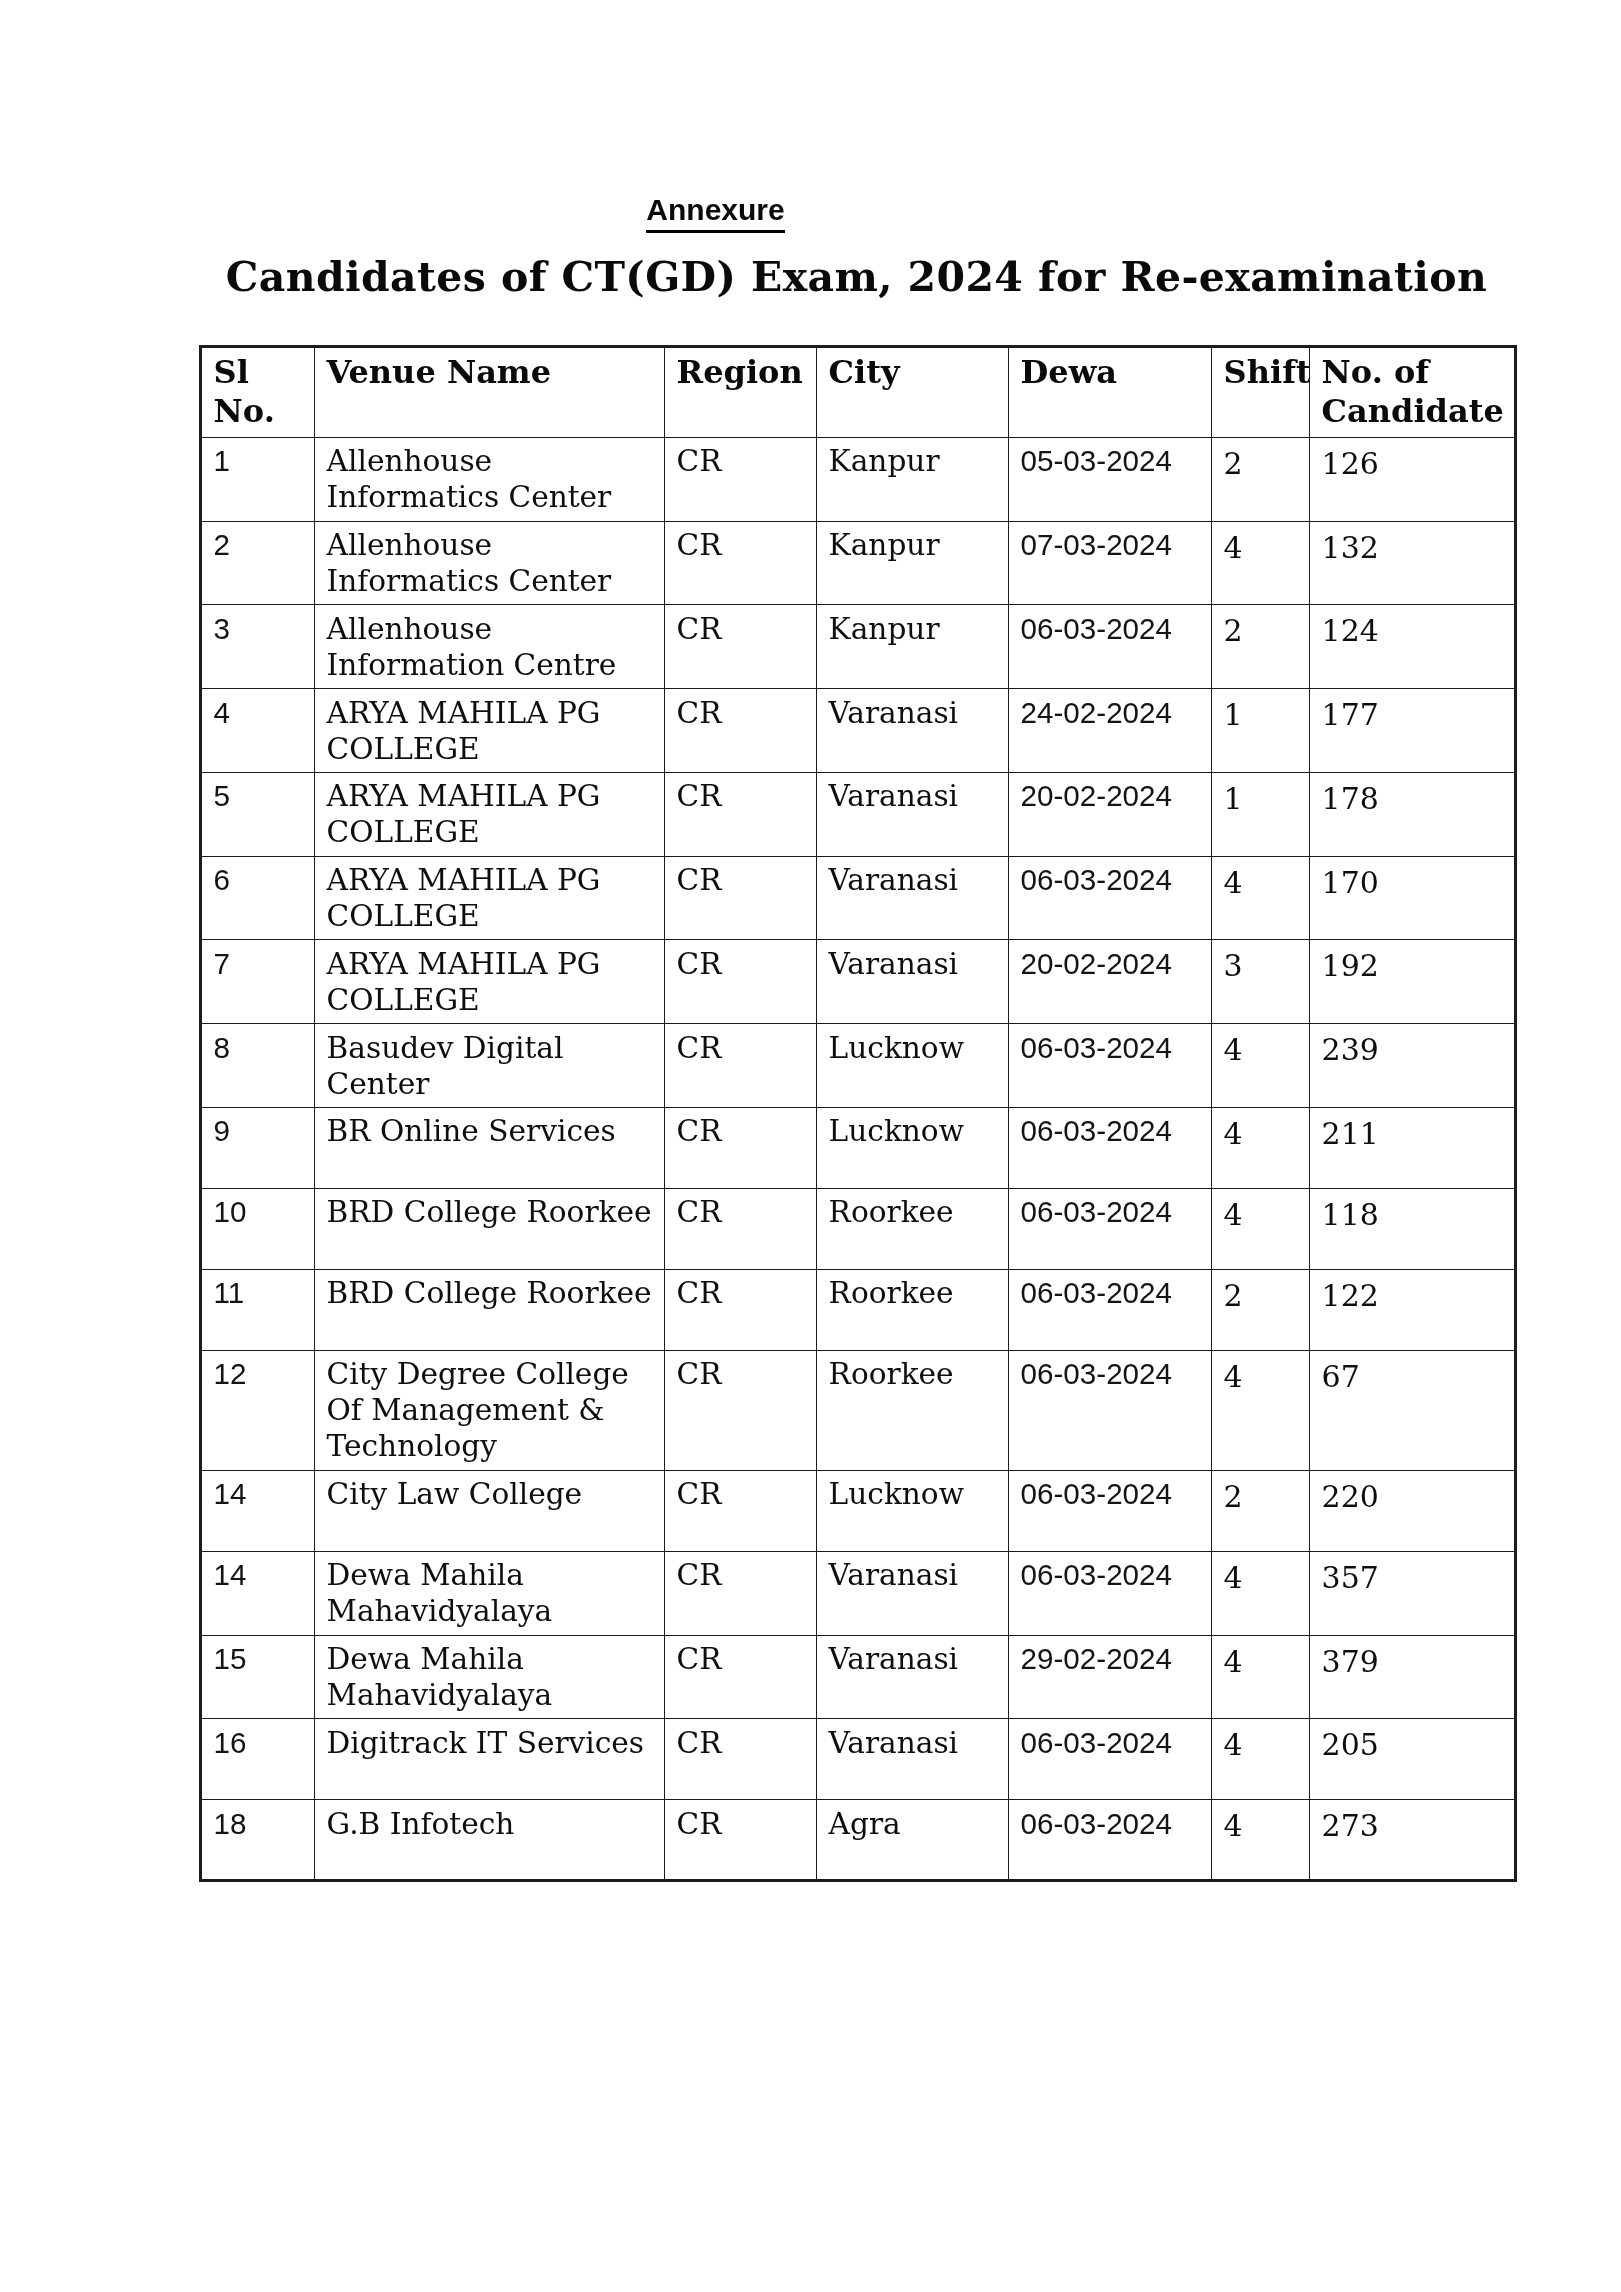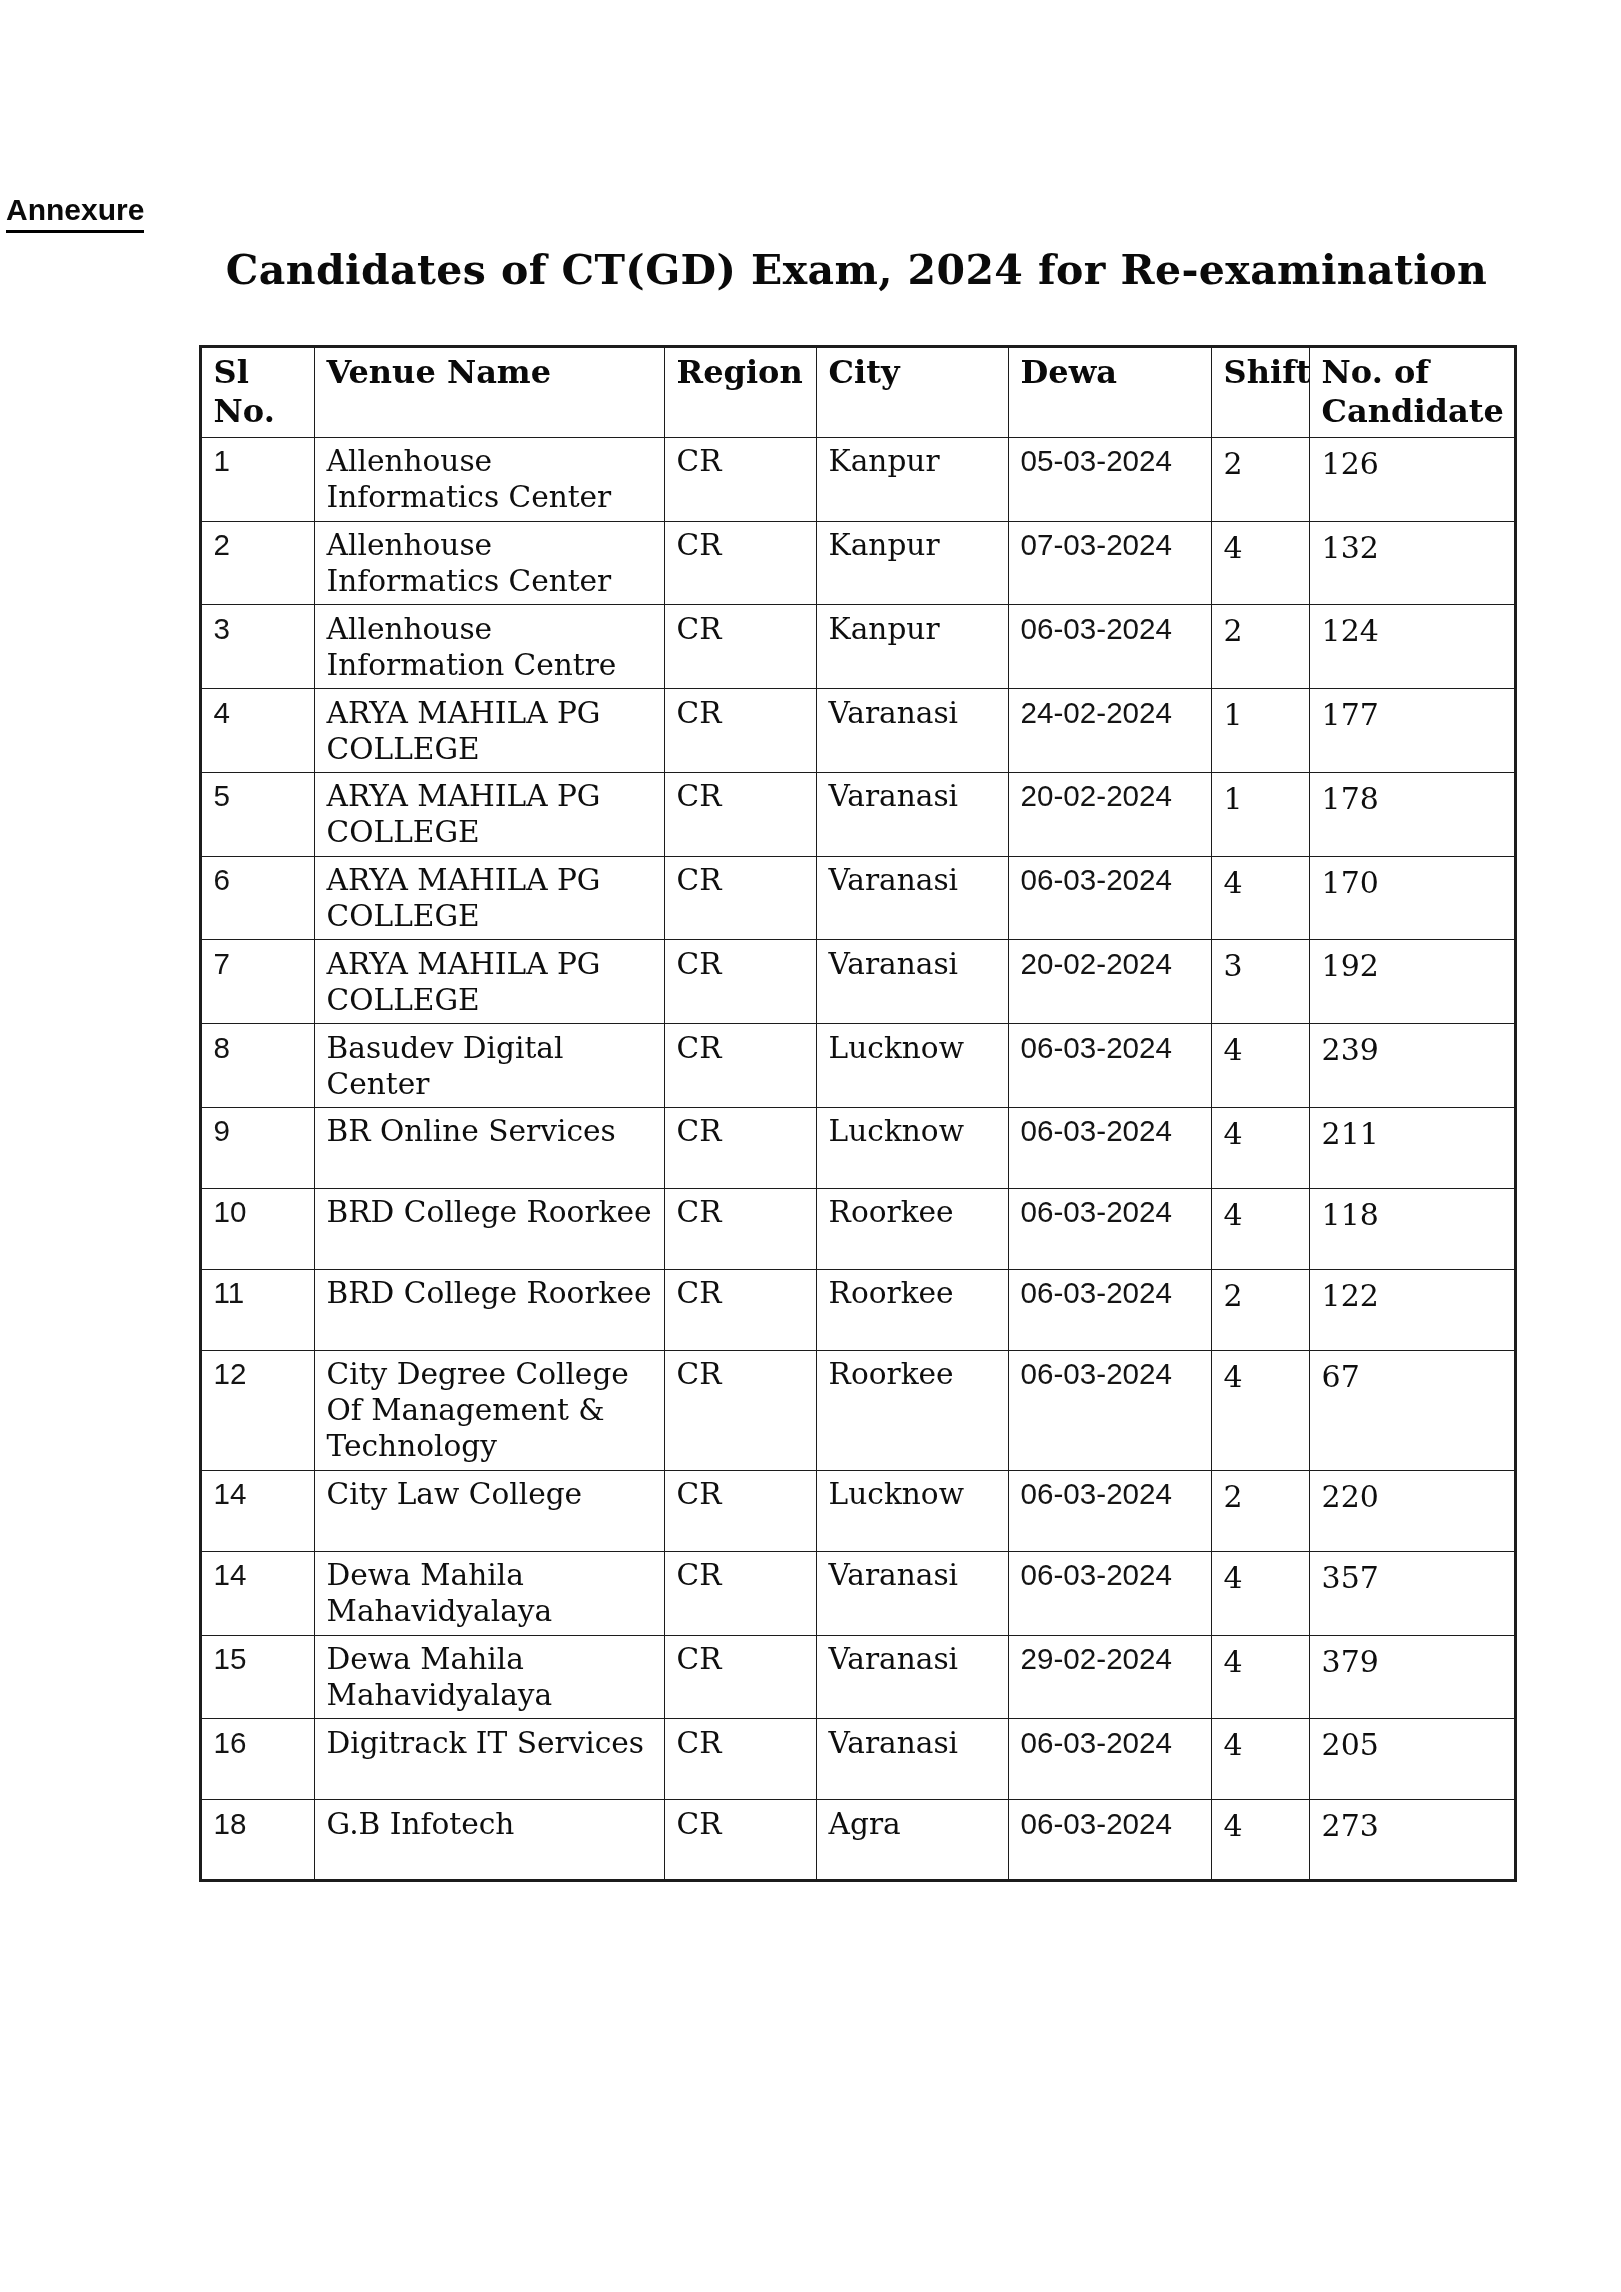--- a/index.html
+++ b/index.html
@@ -9,33 +9,32 @@
     height: 2293px;
     background: #ffffff;
     color: #111111;
     overflow: hidden;
   }
   .annexure-wrap {
     position: absolute;
     top: 193px;
     left: 0;
     width: 1431px;
-    text-align: left;
-    margin-left: 6px;
+    text-align: center;
   }
   .annexure {
     display: inline-block;
     font: 700 30px/1.15 "Liberation Sans", sans-serif;
     color: #0a0a0a;
     border-bottom: 3.6px solid #000000;
     padding-bottom: 2.7px;
   }
   .doc-title {
     position: absolute;
-    top: 246px;
+    top: 253px;
     left: 199px;
     width: 1315px;
     text-align: center;
     font: 700 41px/1.2 "DejaVu Serif", serif;
     color: #0a0a0a;
     letter-spacing: 0.4px;
     white-space: nowrap;
   }
   table.candidates {
     position: absolute;

